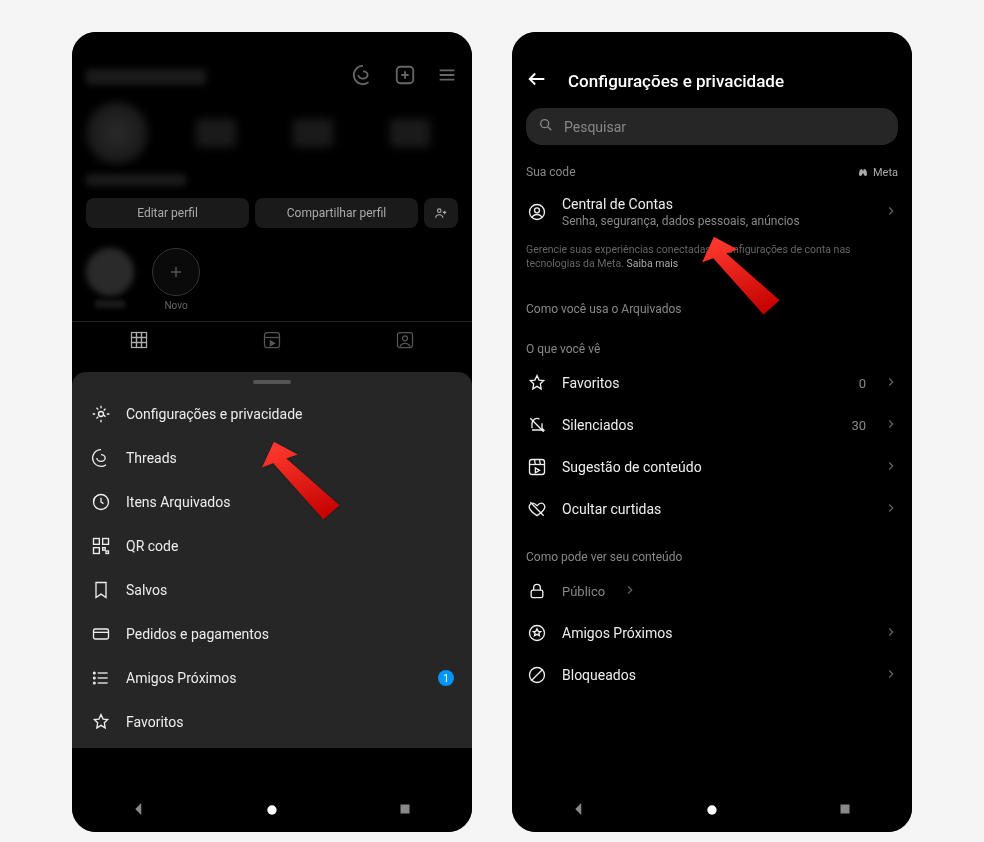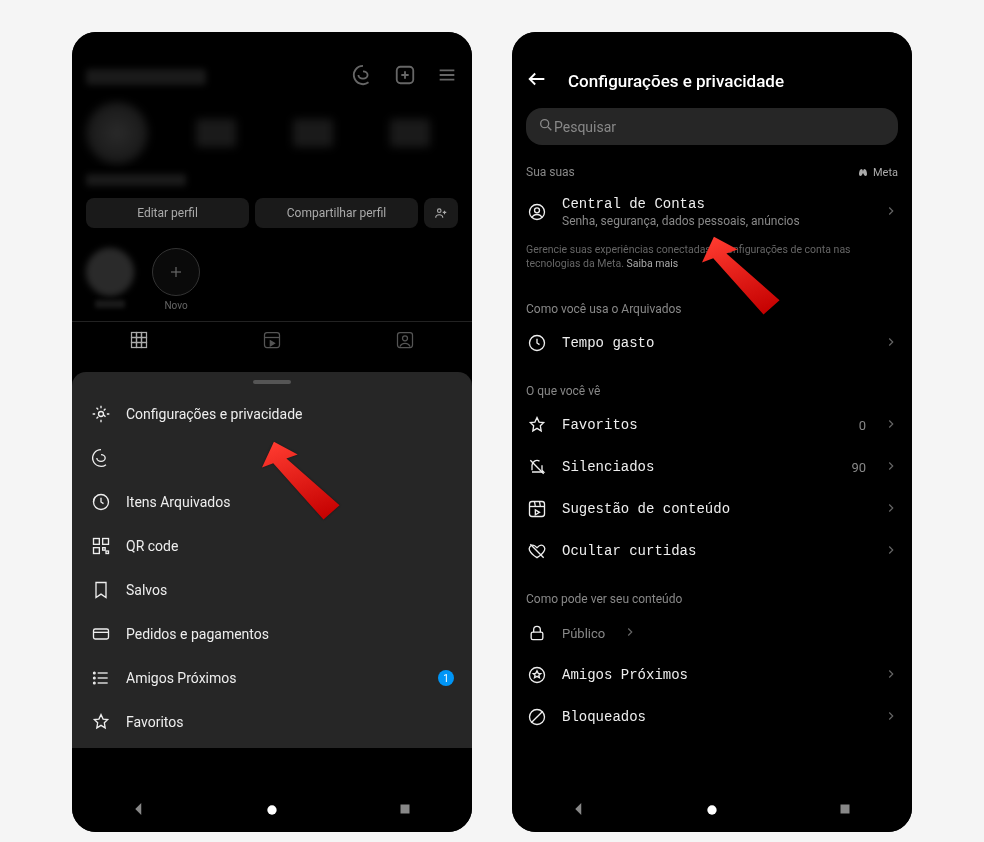--- a/index.html
+++ b/index.html
@@ -150,20 +150,21 @@
     padding: 12px 14px 8px;
   }
   .settings-header svg { width:22px; height:22px; stroke:#fff; fill:none; stroke-width:2;}
   .settings-header .title { font-size:17px; font-weight:500; }
   .search-box {
     margin: 6px 14px;
     background:#262626;
     border-radius:16px;
     display:flex;
     align-items:center;
+    gap:10px;
     padding: 9px 12px;
     color:#888;
     font-size:14px;
   }
   .search-box svg { width:16px; height:16px; stroke:#888; fill:none; stroke-width:2;}
   .section-label {
     display:flex;
     justify-content:space-between;
     align-items:center;
     padding: 14px 14px 6px;
@@ -174,21 +175,21 @@
   .meta-brand svg { width:12px; height:12px; fill:#aaa;}
   .set-item {
     display:flex;
     align-items:center;
     gap:14px;
     padding: 11px 14px;
   }
   .set-item .icon { width:22px; display:flex; justify-content:center;}
   .set-item .icon svg { width:20px; height:20px; stroke:#eee; fill:none; stroke-width:1.6;}
   .set-item .txt { flex:1; display:flex; flex-direction:column; }
-  .set-item .txt .main { font-size:14px; color:#eee;font-family:Liberation Mono, monospace;}
+  .set-item .txt .main { font-size:14px; color:#eee;}
   .set-item .txt .sub { font-size:12px; color:#888; margin-top:2px;}
   .set-item .val { font-size:13px; color:#888; margin-right:4px;}
   .set-item .chev svg { width:14px; height:14px; stroke:#666; fill:none; stroke-width:2;}
   .small-note {
     padding: 4px 14px 12px;
     font-size:10.5px;
     color:#666;
     line-height:1.3;
   }
   .small-note .link { color:#aaa; }
@@ -312,20 +313,21 @@
           </span>
         <span class="label">Configurações e privacidade</span>
       </div>
       <div class="sheet-item">
         <span class="icon">
             <svg viewBox="0 0 24 24">
               <path d="M12 2a10 10 0 1 0 6 18"></path>
               <path d="M12 8c3 0 5 2 5 4s-2 4-5 4-5-2-5-4"></path>
             </svg>
           </span>
+        <span class="label">Threads</span>
       </div>
       <div class="sheet-item">
         <span class="icon">
             <svg viewBox="0 0 24 24">
               <circle cx="12" cy="12" r="9"></circle>
               <path d="M12 7v5l3 2"></path>
               <path d="M3 12a9 9 0 0 1 2-6"></path>
             </svg>
           </span>
         <span class="label">Itens Arquivados</span>
@@ -423,21 +425,21 @@
 
     <div class="search-box">
       <span><svg viewBox="0 0 24 24">
             <circle cx="10" cy="10" r="6"></circle>
             <line x1="15" y1="15" x2="20" y2="20"></line>
           </svg></span>
       <span>Pesquisar</span>
     </div>
 
     <div class="section-label">
-      <span>Sua suas</span>
+      <span>Sua code</span>
       <span class="meta-brand">
         <svg viewBox="0 0 24 24">
             <path d="M4 16c0-5 2-10 5-10s3 5 3 8c0-3 0-8 3-8s5 5 5 10c0 2-1 4-3 4s-3-2-5-6c-2 4-3 6-5 6s-3-2-3-4z"></path>
           </svg>
         <span>Meta</span>
       </span>
     </div>
 
     <div class="set-item">
       <span class="icon">
@@ -459,34 +461,20 @@
     <div class="small-note">
       <span>Gerencie suas experiências conectadas e configurações de conta nas tecnologias da Meta.</span>
       <span class="link">Saiba mais</span>
     </div>
 
     <div class="divider"></div>
     <div class="section-label">
         <span>Como você usa o Arquivados</span>
       </div>
 
-    <div class="set-item">
-      <span class="icon">
-          <svg viewBox="0 0 24 24">
-            <circle cx="12" cy="12" r="9"></circle>
-            <path d="M12 7v5l3 2"></path>
-          </svg>
-        </span>
-      <span class="txt">
-          <span class="main">Tempo gasto</span>
-        </span>
-      <span class="chev"><svg viewBox="0 0 24 24">
-            <polyline points="9 6 15 12 9 18"></polyline>
-          </svg></span>
-    </div>
 
     <div class="divider"></div>
     <div class="section-label">
         <span>O que você vê</span>
       </div>
 
     <div class="set-item">
       <span class="icon">
           <svg viewBox="0 0 24 24">
             <path d="M12 3l2.5 5.5L20 9l-4 4 1 6-5-3-5 3 1-6-4-4 5.5-.5z"></path>
@@ -504,21 +492,21 @@
       <span class="icon">
           <svg viewBox="0 0 24 24">
             <path d="M6 16V10a6 6 0 0 1 9-5"></path>
             <path d="M18 10v6l2 2H6"></path>
             <line x1="4" y1="4" x2="20" y2="20"></line>
           </svg>
         </span>
       <span class="txt">
           <span class="main">Silenciados</span>
         </span>
-      <span class="val">90</span>
+      <span class="val">30</span>
       <span class="chev"><svg viewBox="0 0 24 24">
             <polyline points="9 6 15 12 9 18"></polyline>
           </svg></span>
     </div>
     <div class="set-item">
       <span class="icon">
           <svg viewBox="0 0 24 24">
             <rect x="3" y="3" width="18" height="18" rx="3"></rect>
             <line x1="3" y1="9" x2="21" y2="9"></line>
             <line x1="9" y1="3" x2="10" y2="9"></line>

